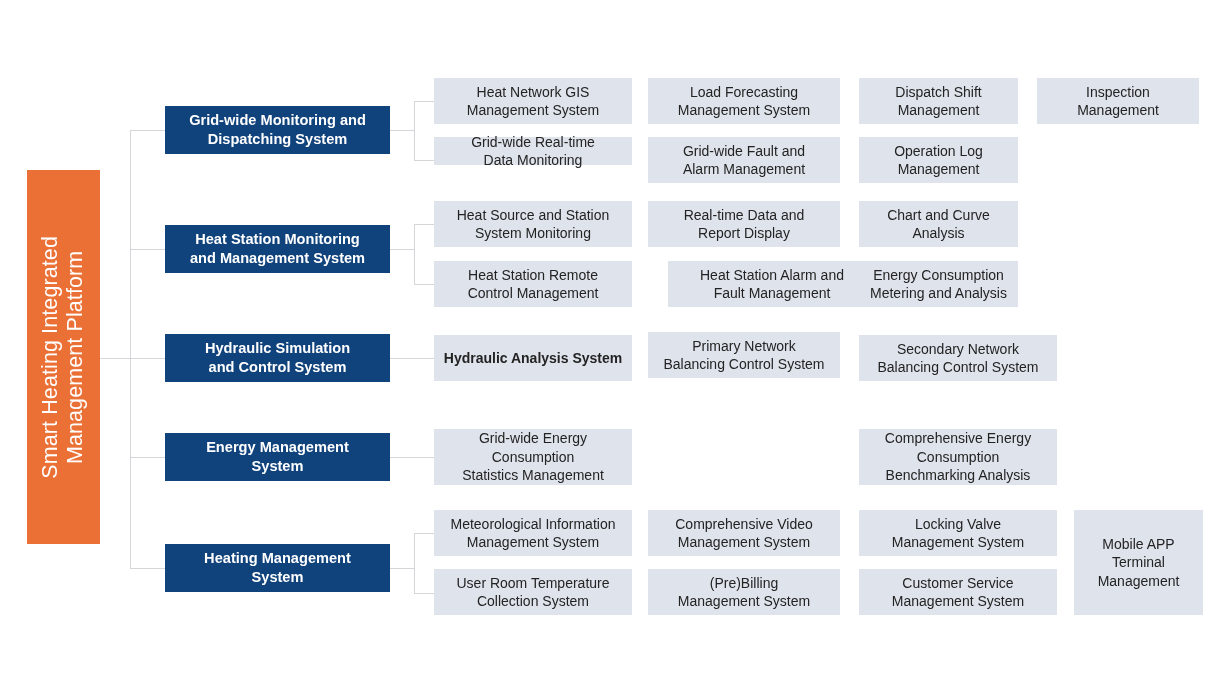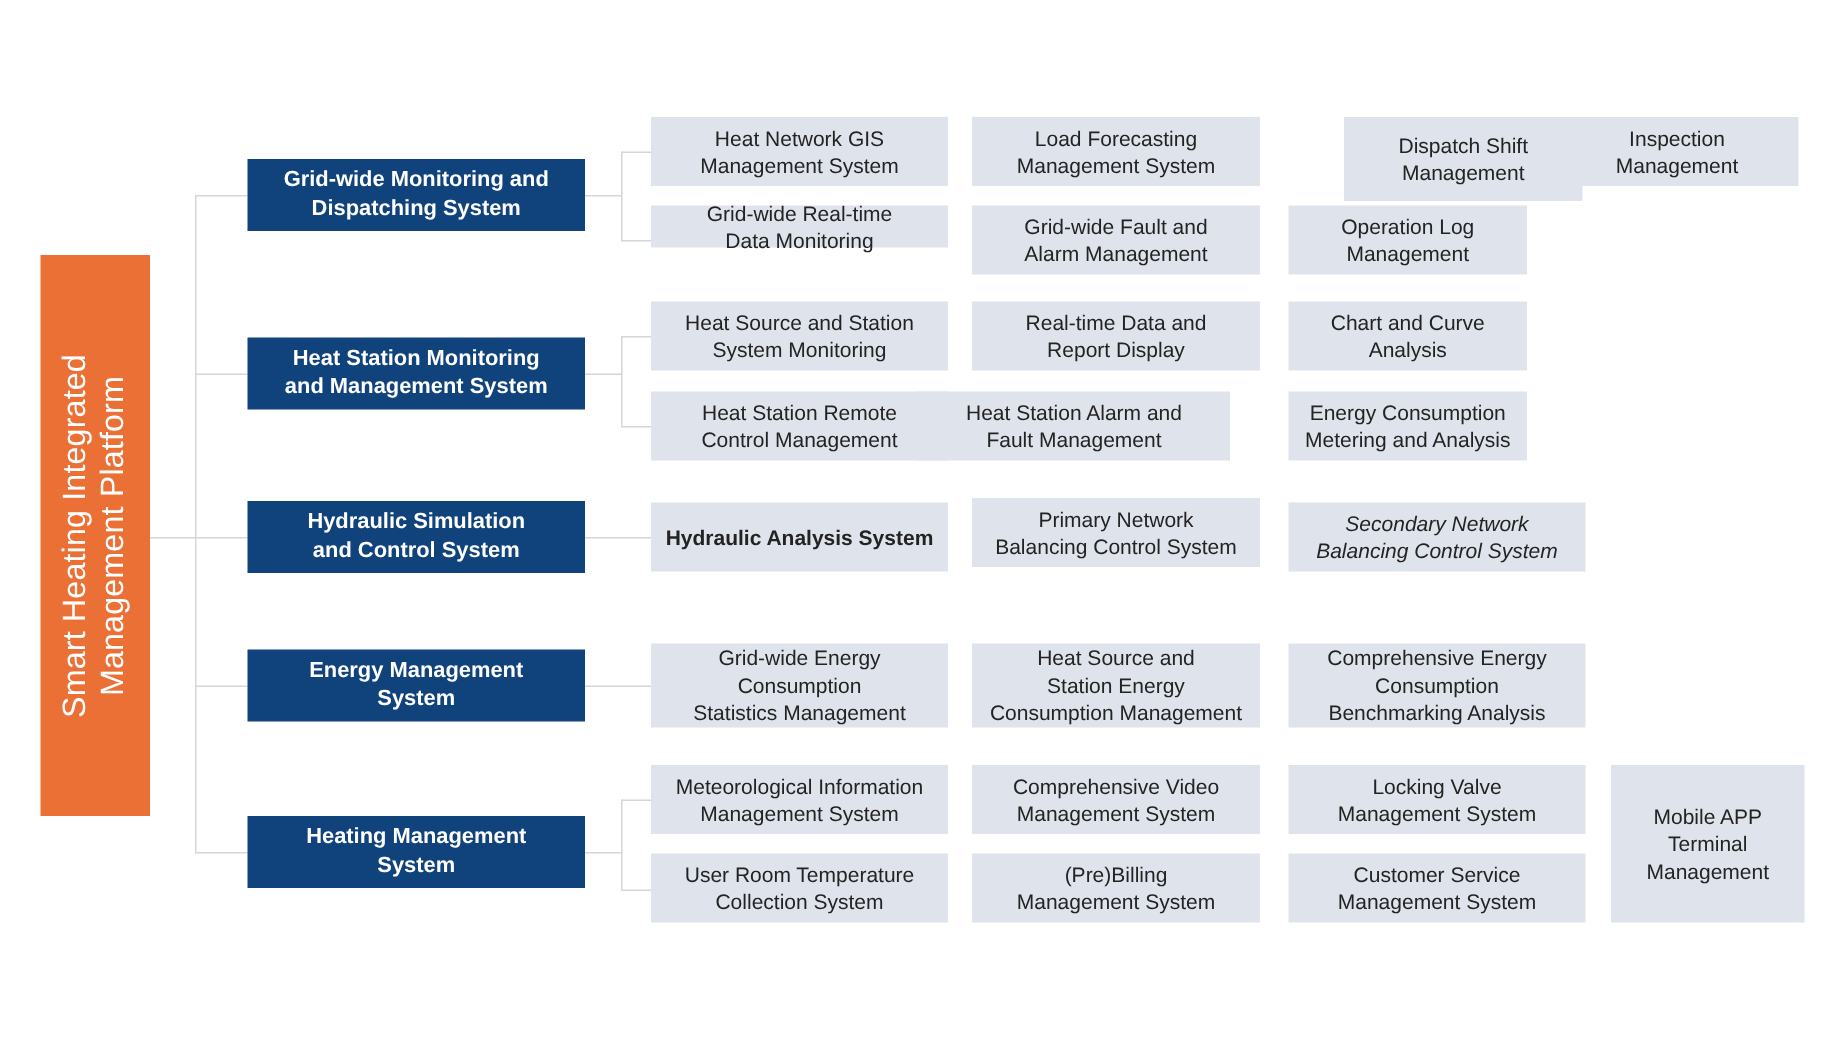--- a/index.html
+++ b/index.html
@@ -147,21 +147,21 @@
   </div>
 
   <div class="node-l2" style="left:434px; top:78px; width:198px; height:46px;">
     <span class="node-txt">Heat Network GIS
 Management System</span>
   </div>
   <div class="node-l2" style="left:648px; top:78px; width:192px; height:46px;">
     <span class="node-txt">Load Forecasting
 Management System</span>
   </div>
-  <div class="node-l2" style="left:859px; top:78px; width:159px; height:56px;margin-left:37px;">
+  <div class="node-l2" style="left:859px; top:78px; width:159px; height:46px;">
     <span class="node-txt">Dispatch Shift
 Management</span>
   </div>
   <div class="node-l2" style="left:1037px; top:78px; width:162px; height:46px;">
     <span class="node-txt">Inspection
 Management</span>
   </div>
 
   <div class="node-l2" style="left:434px; top:137px; width:198px; height:28px;">
     <span class="node-txt">Grid-wide Real-time
@@ -186,51 +186,46 @@
   </div>
   <div class="node-l2" style="left:859px; top:201px; width:159px; height:46px;">
     <span class="node-txt">Chart and Curve
 Analysis</span>
   </div>
 
   <div class="node-l2" style="left:434px; top:261px; width:198px; height:46px;">
     <span class="node-txt">Heat Station Remote
 Control Management</span>
   </div>
-  <div class="node-l2" style="left:612px; top:261px; width:208px; height:46px;">
+  <div class="node-l2" style="left:668px; top:261px; width:208px; height:46px;">
     <span class="node-txt">Heat Station Alarm and
 Fault Management</span>
   </div>
   <div class="node-l2" style="left:859px; top:261px; width:159px; height:46px;">
     <span class="node-txt">Energy Consumption
 Metering and Analysis</span>
   </div>
 
   <div class="node-l2" style="left:434px; top:335px; width:198px; height:46px;font-weight:bold;">
     <span class="node-txt">Hydraulic Analysis System</span>
   </div>
   <div class="node-l2" style="left:648px; top:332px; width:192px; height:46px;">
     <span class="node-txt">Primary Network
 Balancing Control System</span>
   </div>
-  <div class="node-l2" style="left:859px; top:335px; width:198px; height:46px;font-style:italic;">
+  <div class="node-l2" style="left:859px; top:335px; width:198px; height:46px;">
     <span class="node-txt">Secondary Network
 Balancing Control System</span>
   </div>
 
   <div class="node-l2" style="left:434px; top:429px; width:198px; height:56px;">
     <span class="node-txt">Grid-wide Energy
 Consumption
 Statistics Management</span>
   </div>
-  <div class="node-l2" style="left:648px; top:429px; width:192px; height:56px;">
-    <span class="node-txt">Heat Source and
-Station Energy
-Consumption Management</span>
-  </div>
   <div class="node-l2" style="left:859px; top:429px; width:198px; height:56px;justify-content:center;">
     <span class="node-txt">Comprehensive Energy
 Consumption
 Benchmarking Analysis</span>
   </div>
 
   <div class="node-l2" style="left:434px; top:510px; width:198px; height:46px;">
     <span class="node-txt">Meteorological Information
 Management System</span>
   </div>

